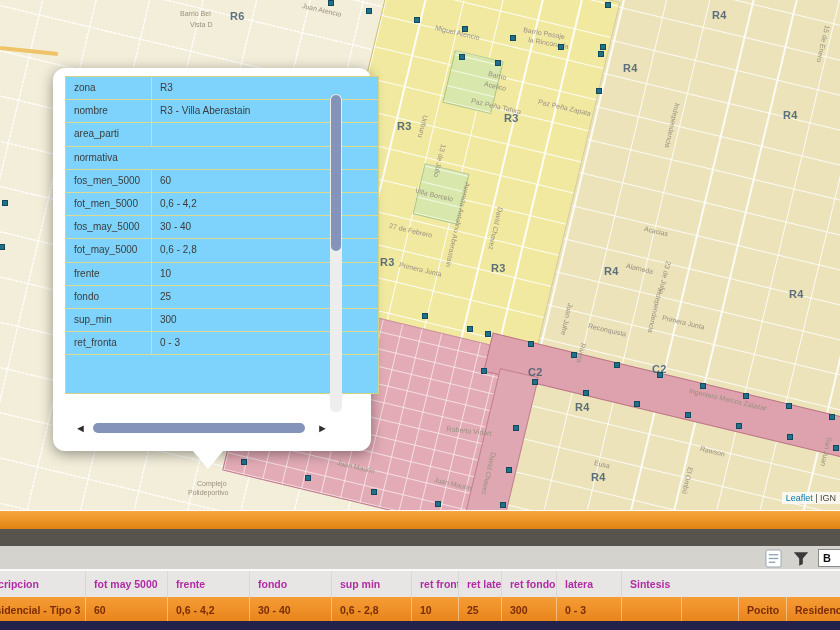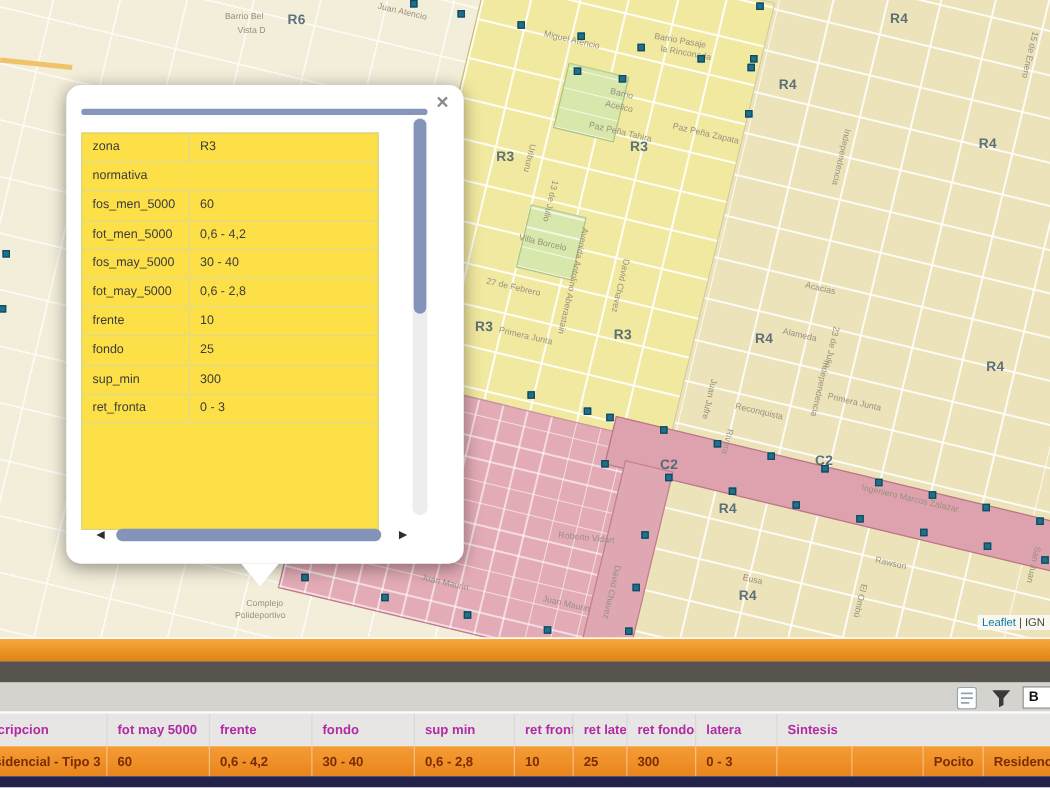--- a/index.html
+++ b/index.html
@@ -51,22 +51,22 @@
   .attrib .lf{color:#0078a8}
 
   
   .popup{position:absolute;left:53px;top:68px;width:318px;height:383px;background:#fff;
     border-radius:12px;box-shadow:0 3px 14px rgba(0,0,0,.4);z-index:40}
   .popup-tail{position:absolute;left:140px;top:383px;width:0;height:0;
     border-left:15px solid transparent;border-right:15px solid transparent;border-top:18px solid #fff}
   .pclose{position:absolute;right:12px;top:5px;font-size:17px;font-weight:bold;color:#8a8a8a;
     cursor:pointer;line-height:17px}
   .ptopbar{position:absolute;left:12px;top:19px;width:277px;height:5px;background:#8796bd;border-radius:3px}
-  .ptable{position:absolute;left:12px;top:38px;width:238px;height:318px;overflow:hidden;
-    border:1px solid #d6d284;background:#fde047}
+  .ptable{position:absolute;left:12px;top:8px;width:314px;height:318px;overflow:hidden;
+    border:1px solid #d6d284;background:#7dd3fc}
   .prow{display:flex;height:23.2px;border-bottom:1px solid #dedb8e}
   .pl{flex:0 0 85px;padding:5px 4px 0 8px;font-size:10px;color:#3c3c3c;overflow:hidden;white-space:nowrap}
   .pv{flex:1;border-left:1px solid #dedb8e;padding:5px 4px 0 8px;font-size:10px;color:#3c3c3c;
     overflow:hidden;white-space:nowrap}
   .pvtrack{position:absolute;left:277px;top:26px;width:12px;height:318px;background:#ededed;border-radius:6px}
   .pvthumb{position:absolute;left:1px;top:1px;width:10px;height:156px;background:#8493ba;border-radius:5px}
   .phbar{position:absolute;left:12px;top:352px;width:277px;height:16px}
   .parrow{position:absolute;top:1px;font-size:11px;color:#2e2e2e;line-height:14px;cursor:pointer}
   .parrow.left{left:10px}
   .parrow.right{left:252px}
@@ -116,20 +116,28 @@
       <span class="lf">Leaflet</span><span> | IGN</span>
     </div>
 
     <div class="popup">
       <div class="pclose">×</div>
       <div class="ptopbar"></div>
       <div class="ptable">
           <div class="prow">
             <div class="pl">zona</div>
             <div class="pv">R3</div>
+          </div>
+          <div class="prow">
+            <div class="pl">nombre</div>
+            <div class="pv">R3 - Villa Aberastain</div>
+          </div>
+          <div class="prow">
+            <div class="pl">area_parti</div>
+            <div class="pv"></div>
           </div>
           <div class="prow">
             <div class="pl">normativa</div>
           </div>
           <div class="prow">
             <div class="pl">fos_men_5000</div>
             <div class="pv">60</div>
           </div>
           <div class="prow">
             <div class="pl">fot_men_5000</div>

